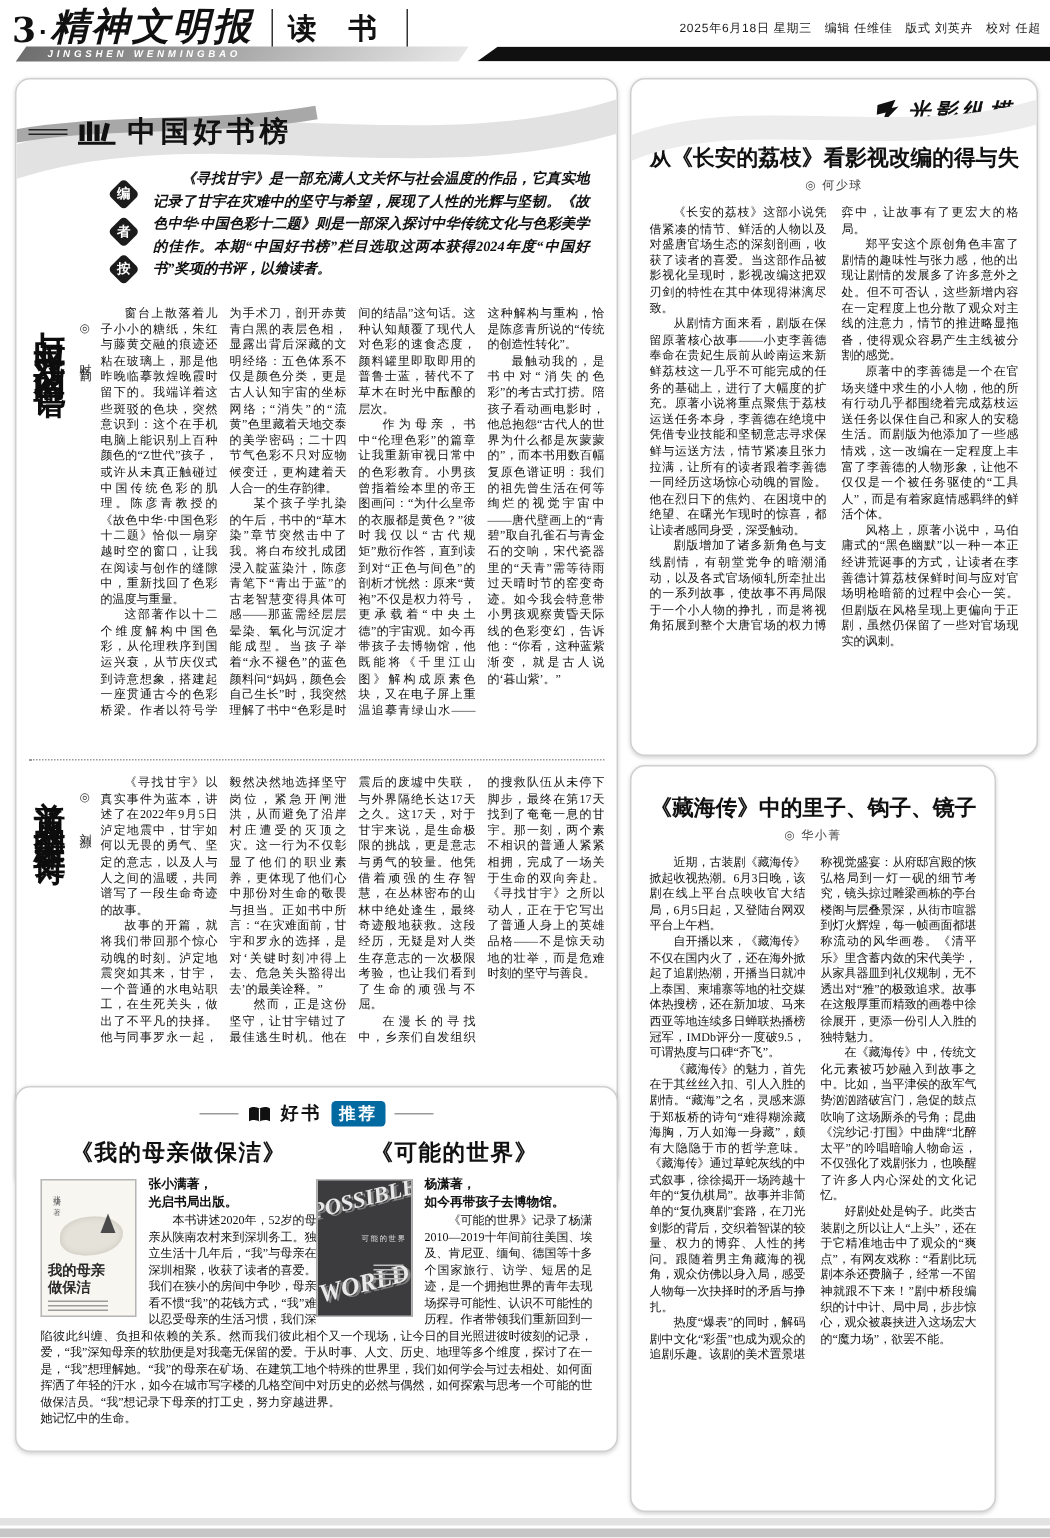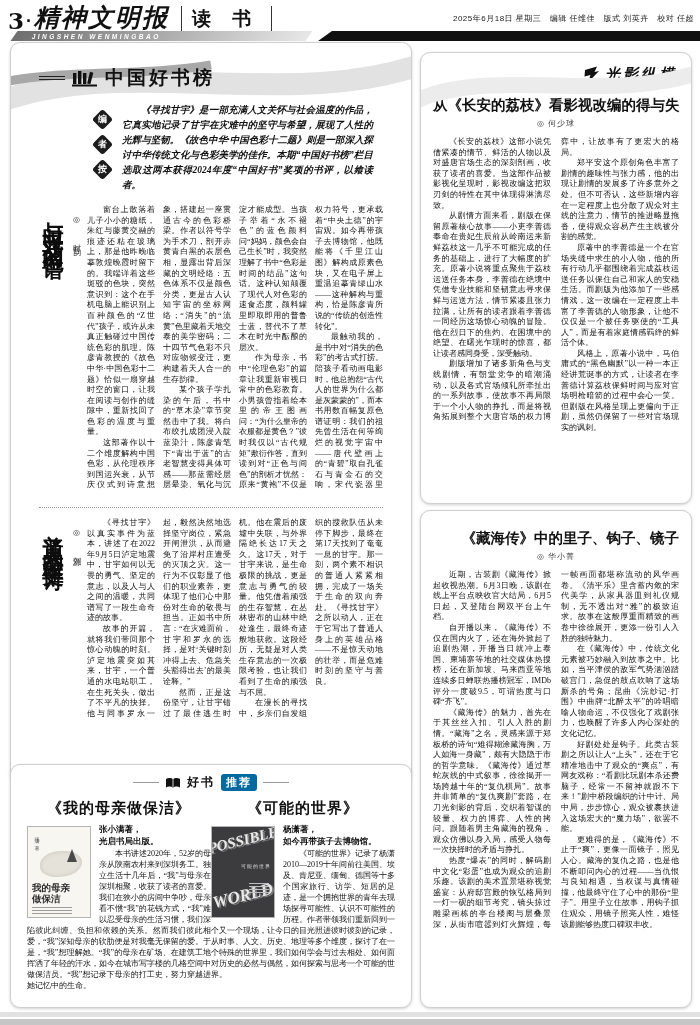--- a/index.html
+++ b/index.html
@@ -22,24 +22,24 @@
     background:linear-gradient(90deg,#6e6e6e,#c9c9c9 75%,#e7e7e7); transform:skewX(-35deg);
     display:flex; align-items:center; }
   .pinyin-bar span { transform:skewX(35deg); color:#fff; font-size:6.5px; font-style:italic;
     font-weight:bold; letter-spacing:2.5px; padding-left:18px; white-space:nowrap; }
   .black-bar { position:absolute; left:318px; right:0; top:31px; height:10px; background:#101010;
     clip-path:polygon(14px 0,100% 0,100% 100%,0 100%); }
   .dateline { position:absolute; right:6px; top:13px; font-size:8px; color:#1a1a1a; letter-spacing:0.5px; }
   
   .card { position:absolute; background:#fff; border:1px solid #cfcfcf; border-radius:10px;
     box-shadow:0 1px 3px rgba(0,0,0,.18); overflow:hidden; }
-  #card-left-main   { left:10px;  top:42px;  width:402px; height:740px; padding:6px 28px; }
-  #card-left-books  { left:10px;  top:764px; width:402px; height:244px; padding:2px 8px; }
+  #card-left-main   { left:10px;  top:52px;  width:402px; height:740px; padding:6px 8px; }
+  #card-left-books  { left:10px;  top:724px; width:402px; height:244px; padding:2px 8px; }
   #card-right-top   { left:420px; top:52px;  width:272px; height:452px; padding:6px 12px; }
-  #card-right-bottom{ left:420px; top:510px; width:272px; height:498px; padding:6px 12px; }
+  #card-right-bottom{ left:420px; top:510px; width:244px; height:498px; padding:6px 12px; }
   .swoosh { position:absolute; top:0; left:0; pointer-events:none; }
   
   .badge-row { display:flex; align-items:center; gap:7px; margin-top:16px; position:relative; }
   .badge-text { font-size:19px; font-weight:900; font-family:"DejaVu Serif",serif; letter-spacing:3px; }
   .badge-lines { width:26px; border-top:1px solid #222; border-bottom:1px solid #222; height:4px; }
   
   .editor-row { display:flex; gap:12px; margin:12px 6px 0 56px; }
   .seal-col { display:flex; flex-direction:column; align-items:center; padding-top:4px; }
   .seal { width:15px; height:15px; background:#1c1c1c; border-radius:3px; transform:rotate(45deg);
     display:flex; align-items:center; justify-content:center; margin:5px 0; }
@@ -269,18 +269,17 @@
 <div class="card" id="card-right-bottom">
   <h2 class="r-title">《藏海传》中的里子、钩子、镜子</h2>
   <div class="r-author">◎ 华小菁</div>
   <div class="r-body" id="r2-body">
       <p>近期，古装剧《藏海传》掀起收视热潮。6月3日晚，该剧在线上平台点映收官大结局，6月5日起，又登陆台网双平台上午档。</p>
       <p>自开播以来，《藏海传》不仅在国内火了，还在海外掀起了追剧热潮，开播当日就冲上泰国、柬埔寨等地的社交媒体热搜榜，还在新加坡、马来西亚等地连续多日蝉联热播榜冠军，IMDb评分一度破9.5，可谓热度与口碑“齐飞”。</p>
       <p>《藏海传》的魅力，首先在于其丝丝入扣、引人入胜的剧情。“藏海”之名，灵感来源于郑板桥的诗句“难得糊涂藏海胸，万人如海一身藏”，颇有大隐隐于市的哲学意味。《藏海传》通过草蛇灰线的中式叙事，徐徐揭开一场跨越十年的“复仇棋局”。故事并非简单的“复仇爽剧”套路，在刀光剑影的背后，交织着智谋的较量、权力的博弈、人性的拷问。跟随着男主角藏海的视角，观众仿佛以身入局，感受人物每一次抉择时的矛盾与挣扎。</p>
       <p>热度“爆表”的同时，解码剧中文化“彩蛋”也成为观众的追剧乐趣。该剧的美术置景堪称视觉盛宴：从府邸宫殿的恢弘格局到一灯一砚的细节考究，镜头掠过雕梁画栋的亭台楼阁与层叠景深，从街市喧嚣到灯火辉煌，每一帧画面都堪称流动的风华画卷。《清平乐》里含蓄内敛的宋代美学，从家具器皿到礼仪规制，无不透出对“雅”的极致追求。故事在这般厚重而精致的画卷中徐徐展开，更添一份引人入胜的独特魅力。</p>
       <p>在《藏海传》中，传统文化元素被巧妙融入到故事之中。比如，当平津侯的敌军气势汹汹踏破宫门，急促的鼓点吹响了这场厮杀的号角；昆曲《浣纱记·打围》中曲牌“北醉太平”的吟唱暗喻人物命运，不仅强化了戏剧张力，也唤醒了许多人内心深处的文化记忆。</p>
       <p>好剧处处是钩子。此类古装剧之所以让人“上头”，还在于它精准地击中了观众的“爽点”，有网友戏称：“看剧比玩剧本杀还费脑子，经常一不留神就跟不下来！”剧中桥段编织的计中计、局中局，步步惊心，观众被裹挟进入这场宏大的“魔力场”，欲罢不能。</p>
-      <p>更难得的是，《藏海传》不止于“爽”，更像一面镜子，照见人心。藏海的复仇之路，也是他不断叩问内心的过程——当仇恨与良知相遇，当权谋与真情碰撞，他最终守住了心中的那份“里子”。用里子立住故事，用钩子抓住观众，用镜子照亮人性，难怪该剧能够热度口碑双丰收。</p>
     </div>
 </div>
 
 <div class="strip strip-1"></div>
 <div class="strip strip-2"></div>
 
 </body></html>

